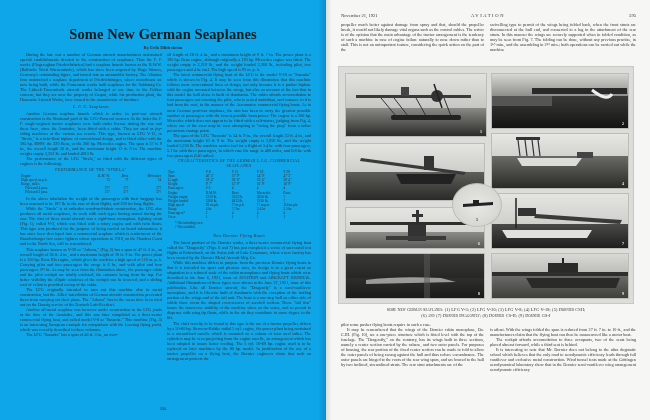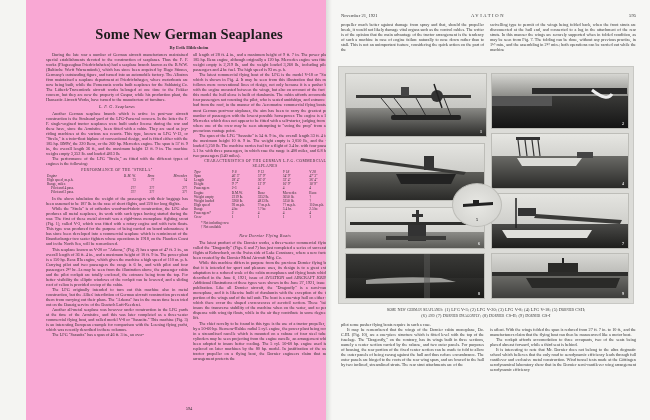--- a/index.html
+++ b/index.html
@@ -1,20 +1,20 @@
 <!DOCTYPE html>
 <html><head>
 <meta charset="utf-8">
 <style>
   * { box-sizing: border-box; margin: 0; padding: 0; }
   html, body { width: 650px; height: 420px; overflow: hidden; background: #f4f4f2; }
   body { position: relative; font-family: "Liberation Serif", "DejaVu Serif", serif; color: #2a2a2a; }
 
   .page { position: absolute; top: 0; height: 420px; overflow: hidden; }
-  .page-left { left: 0; width: 388px; background: #f9a8d4; margin-left: 26px; }
+  .page-left { left: 0; width: 388px; background: #0ea5e9; }
   .page-right { left: 326px; width: 324px; background: #f6f6f4; }
   .gutter-shadow { position: absolute; top: 0; left: 318px; width: 10px; height: 420px;
     background: linear-gradient(to right, rgba(0,0,0,0) 0%, rgba(0,0,0,0.10) 60%, rgba(0,0,0,0.22) 100%); }
   .gutter-shadow-r { position: absolute; top: 0; left: 326px; width: 6px; height: 420px;
     background: linear-gradient(to right, rgba(0,0,0,0.10), rgba(0,0,0,0)); }
 
   .title { position: absolute; top: 26px; left: 0; width: 326px; text-align: center;
     font-family: "Liberation Serif", serif; font-weight: bold; font-size: 14.5px; color: #1d1d1d; letter-spacing: 0.1px; }
   .byline { position: absolute; top: 45px; left: 0; width: 326px; text-align: center;
     font-size: 4.6px; font-weight: bold; color: #333; }

